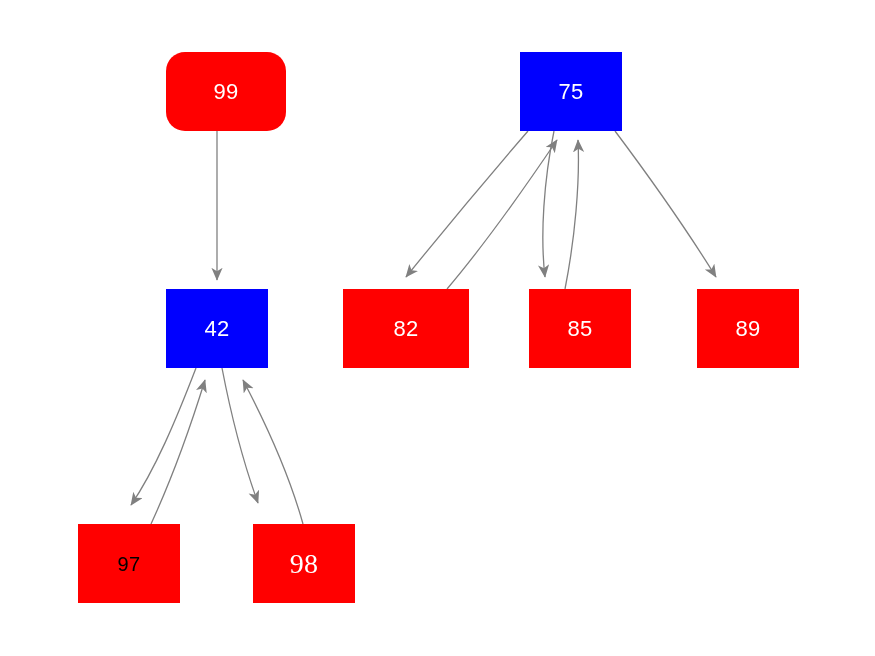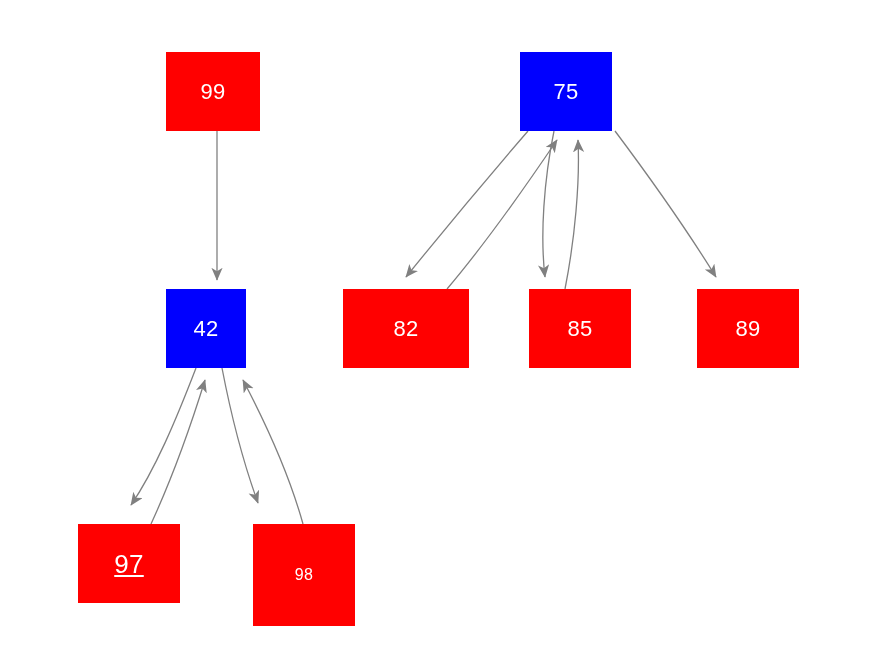--- a/index.html
+++ b/index.html
@@ -62,33 +62,33 @@
         <path d="M 303,524 C 288,470 264,420 243,380" fill="none" stroke="#808080" stroke-width="1.3" marker-end="url(#arrowhead)"></path>
         <path d="M 528,131 C 490,175 440,235 406,277" fill="none" stroke="#808080" stroke-width="1.3" marker-end="url(#arrowhead)"></path>
         <path d="M 447,289 C 486,243 530,180 557,140" fill="none" stroke="#808080" stroke-width="1.3" marker-end="url(#arrowhead)"></path>
         <path d="M 554,131 C 544,180 540,235 545,277" fill="none" stroke="#808080" stroke-width="1.3" marker-end="url(#arrowhead)"></path>
         <path d="M 565,289 C 575,238 580,182 578,140" fill="none" stroke="#808080" stroke-width="1.3" marker-end="url(#arrowhead)"></path>
         <path d="M 615,131 C 648,175 690,235 716,277" fill="none" stroke="#808080" stroke-width="1.3" marker-end="url(#arrowhead)"></path>
       </g>
   </svg>
 
   <div id="nodes">
-      <div class="node" style="left: 166px; top: 52px; width: 94px; height: 79px; background: rgb(255, 0, 0); font-size: 22px; color: rgb(255, 255, 255);">
+      <div class="node" style="left: 166px; top: 52px; width: 120px; height: 79px; background: rgb(255, 0, 0); font-size: 22px; color: rgb(255, 255, 255); border-radius: 19px;">
         <span class="node-label">99</span>
       </div>
-      <div class="node" style="left: 166px; top: 289px; width: 80px; height: 79px; background: rgb(0, 0, 255); font-size: 22px; color: rgb(255, 255, 255);">
+      <div class="node" style="left: 166px; top: 289px; width: 102px; height: 79px; background: rgb(0, 0, 255); font-size: 22px; color: rgb(255, 255, 255);">
         <span class="node-label">42</span>
       </div>
-      <div class="node" style="left: 78px; top: 524px; width: 102px; height: 79px; background: rgb(255, 0, 0); font-size: 26px; color: #ffffff; text-decoration: underline;">
+      <div class="node" style="left: 78px; top: 524px; width: 102px; height: 79px; background: rgb(255, 0, 0); font-size: 20px; color: #000000;">
         <span class="node-label">97</span>
       </div>
-      <div class="node" style="left: 253px; top: 524px; width: 102px; height: 102px; background: rgb(255, 0, 0); font-size: 16px; color: rgb(255, 255, 255);">
+      <div class="node" style="left: 253px; top: 524px; width: 102px; height: 79px; background: rgb(255, 0, 0); font-size: 28px; color: rgb(255, 255, 255); font-family: Liberation Serif, serif;">
         <span class="node-label">98</span>
       </div>
-      <div class="node" style="left: 520px; top: 52px; width: 92px; height: 79px; background: rgb(0, 0, 255); font-size: 22px; color: rgb(255, 255, 255);">
+      <div class="node" style="left: 520px; top: 52px; width: 102px; height: 79px; background: rgb(0, 0, 255); font-size: 22px; color: rgb(255, 255, 255);">
         <span class="node-label">75</span>
       </div>
       <div class="node" style="left: 343px; top: 289px; width: 126px; height: 79px; background: rgb(255, 0, 0); font-size: 22px; color: rgb(255, 255, 255);">
         <span class="node-label">82</span>
       </div>
       <div class="node" style="left: 520px; top: 289px; width: 102px; height: 79px; background: rgb(255, 0, 0); font-size: 22px; color: rgb(255, 255, 255); margin-left: 9px;">
         <span class="node-label">85</span>
       </div>
       <div class="node" style="left: 697px; top: 289px; width: 102px; height: 79px; background: rgb(255, 0, 0); font-size: 22px; color: rgb(255, 255, 255);">
         <span class="node-label">89</span>

